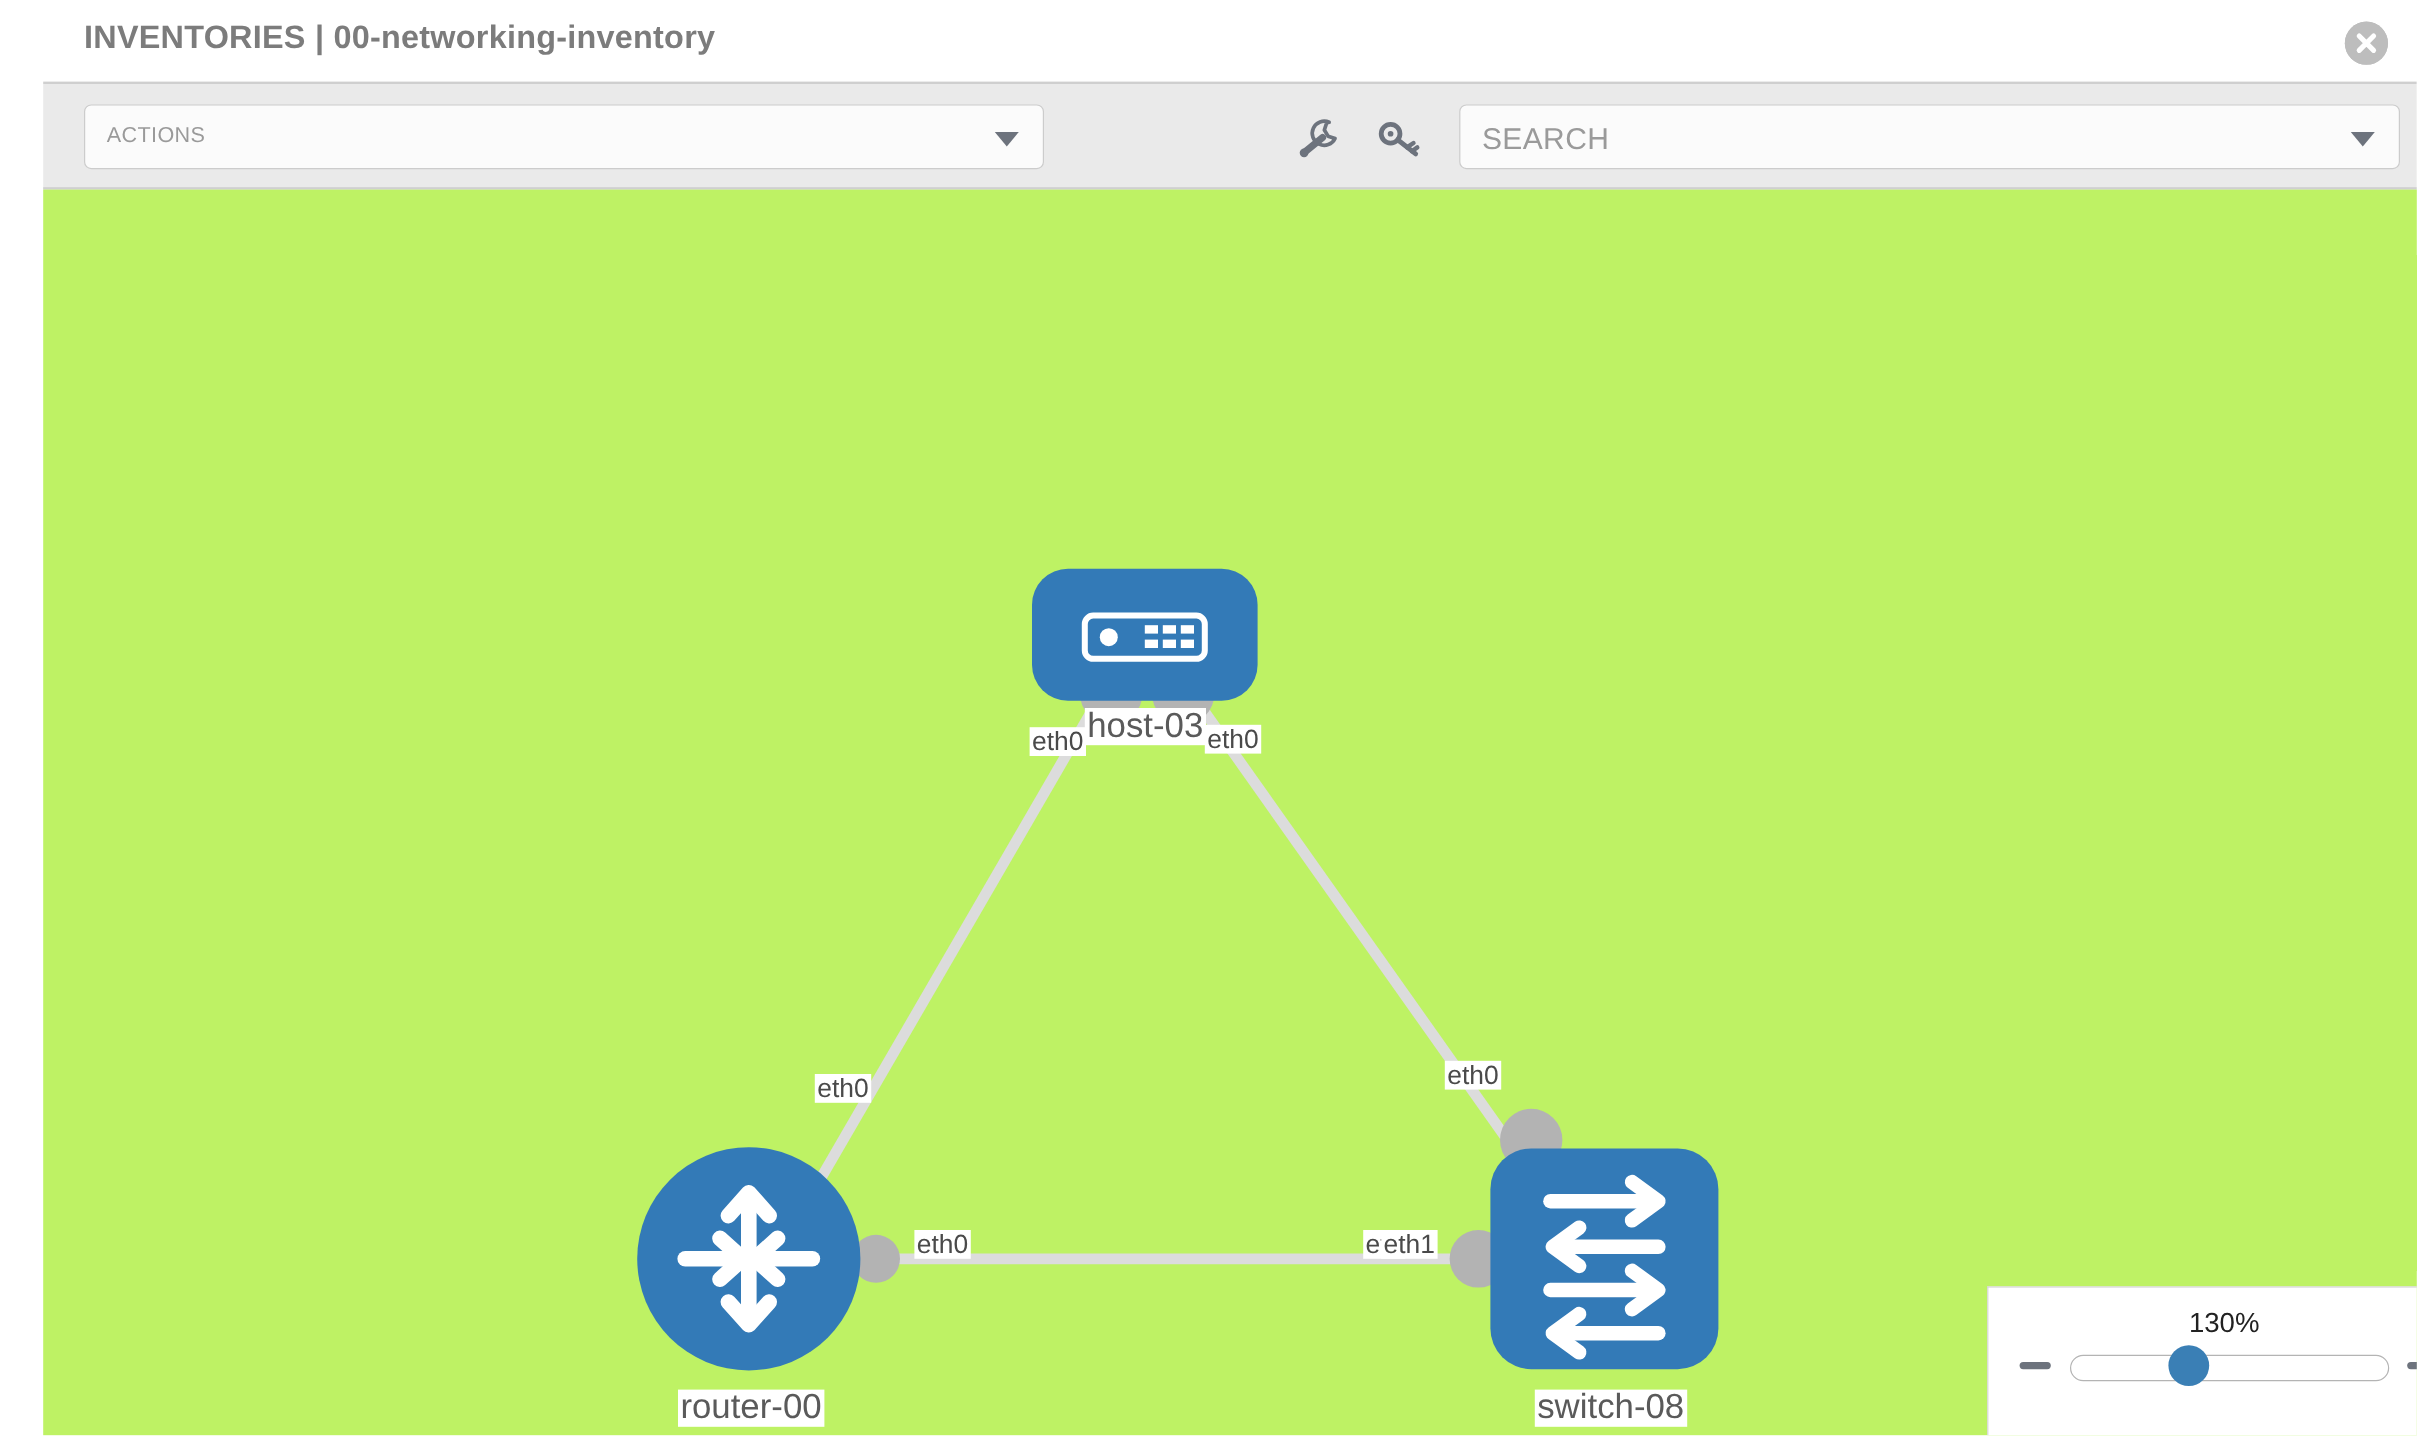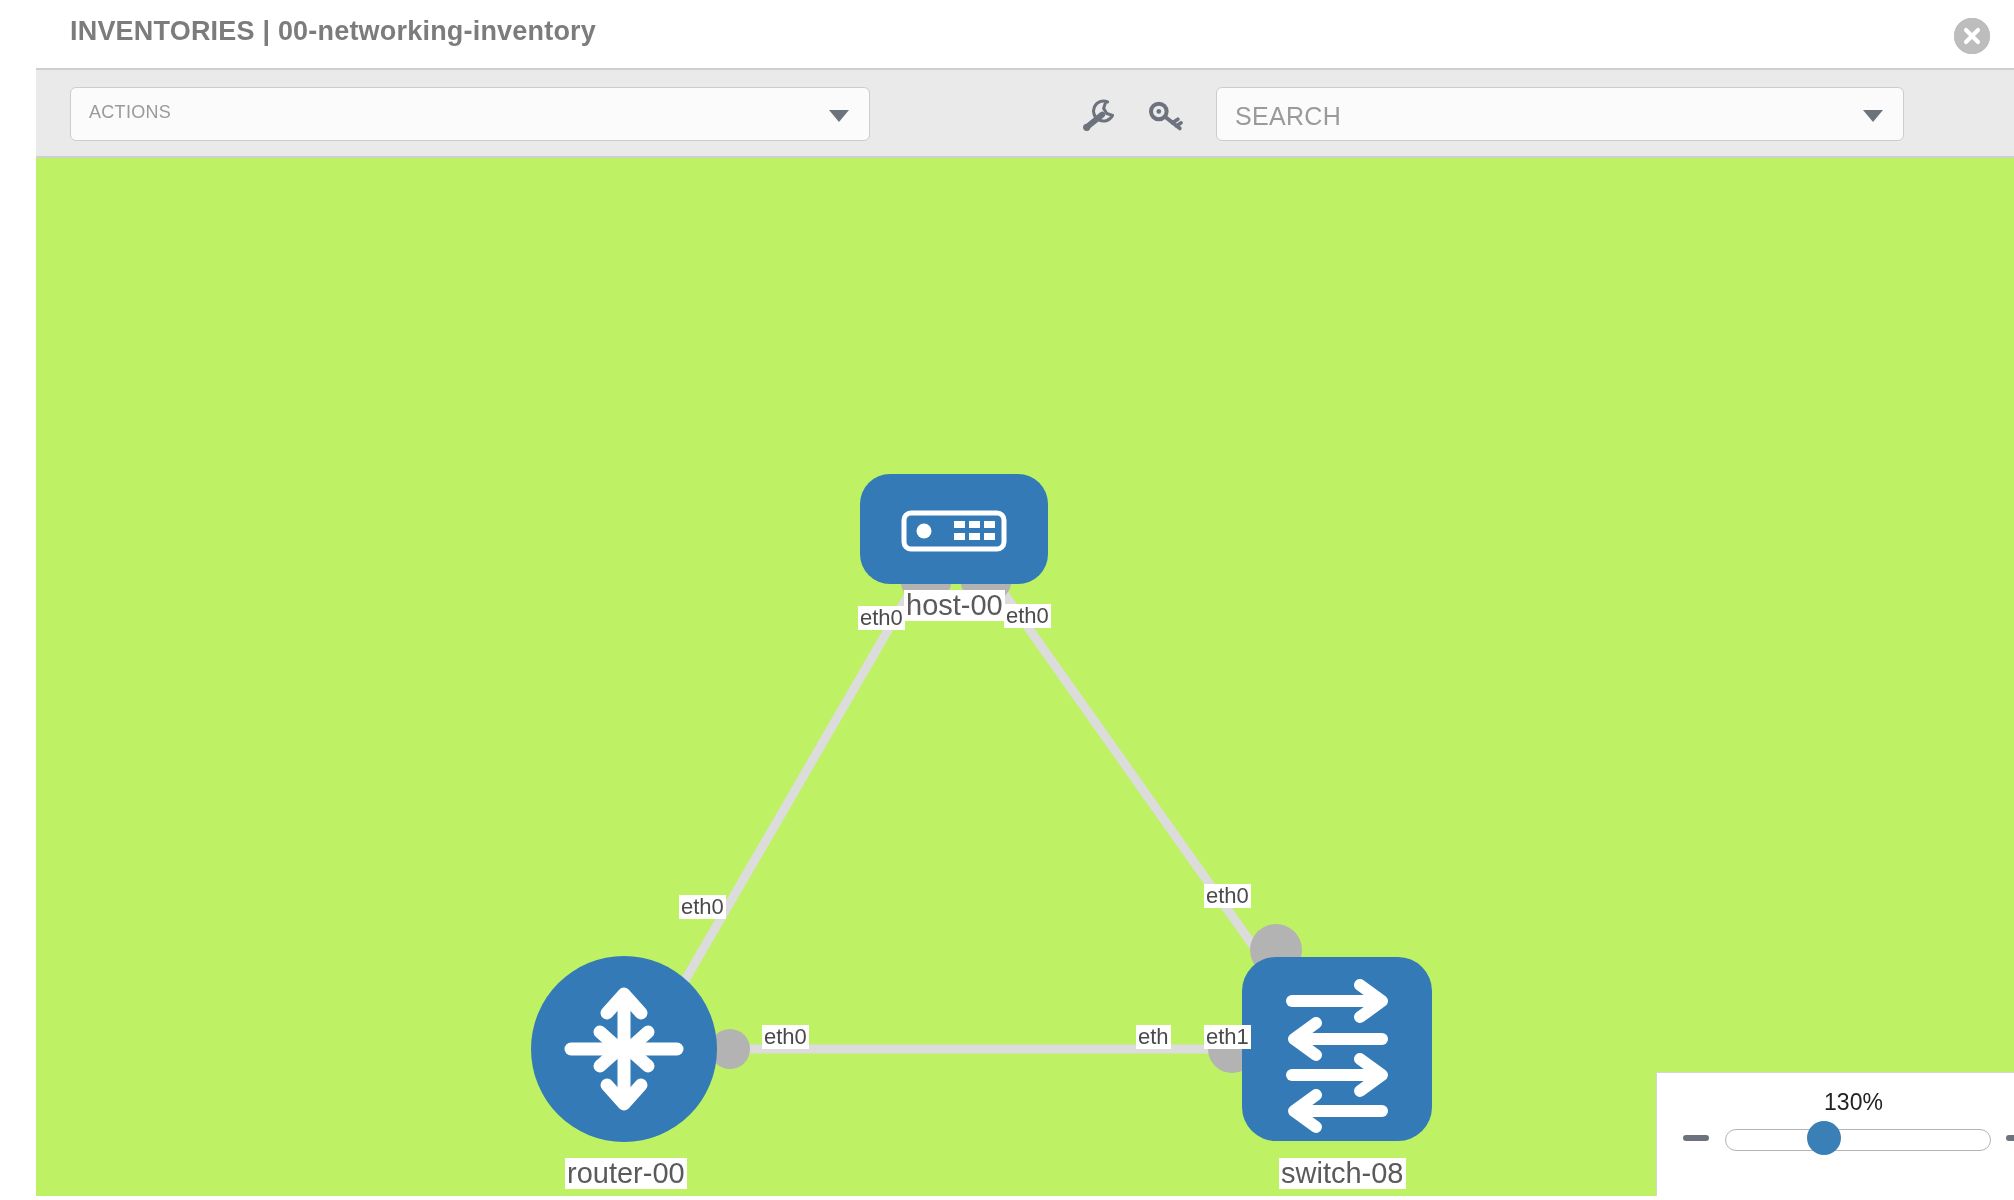--- a/index.html
+++ b/index.html
@@ -93,21 +93,21 @@
     color: #6d737d;
   }
   .tool-icon.wrench { left: 1040px; }
   .tool-icon.key    { left: 1108px; }
   .tool-icon svg { display: block; width: 100%; height: 100%; }
 
   .search-select {
     position: absolute;
     left: 1180px;
     top: 17px;
-    width: 688px;
+    width: 784px;
     height: 54px;
     background: #fbfbfb;
     border: 1px solid #cccccc;
     border-radius: 6px;
     cursor: text;
   }
   .search-label {
     position: absolute;
     left: 18px;
     top: 14px;
@@ -314,33 +314,33 @@
           <path d="M1324 901 L1346 917 L1324 933"></path>
 
           <path d="M1346 953 L1262 953"></path>
           <path d="M1280 937 L1258 953 L1280 969"></path>
         </g>
       </g>
     </svg>
 
     <div class="lbl lbl-port" style="left:822px; top:448px;">eth0</div>
 
-    <div class="lbl lbl-node" style="left:868px; top:432px;">host-00</div>
+    <div class="lbl lbl-node" style="left:868px; top:432px;">host-03</div>
 
     <div class="lbl lbl-port" style="left:968px; top:446px;">eth0</div>
 
     <div class="lbl lbl-port" style="left:643px; top:737px;">eth0</div>
 
     <div class="lbl lbl-port" style="left:1168px; top:726px;">eth0</div>
 
     <div class="lbl lbl-port" style="left:726px; top:867px;">eth0</div>
 
     <div class="lbl lbl-port" style="left:1100px; top:867px;">eth</div>
 
-    <div class="lbl lbl-port" style="left:1168px; top:867px;">eth1</div>
+    <div class="lbl lbl-port" style="left:1115px; top:867px;">eth1</div>
 
     <div class="lbl lbl-node" style="left:529px; top:1000px;">router-00</div>
 
     <div class="lbl lbl-node" style="left:1243px; top:1000px;">switch-08</div>
 
     <div class="zoom-widget">
       <div class="zoom-percent">130%</div>
 
       <div class="zoom-minus">
         <svg viewBox="0 0 34 34">

